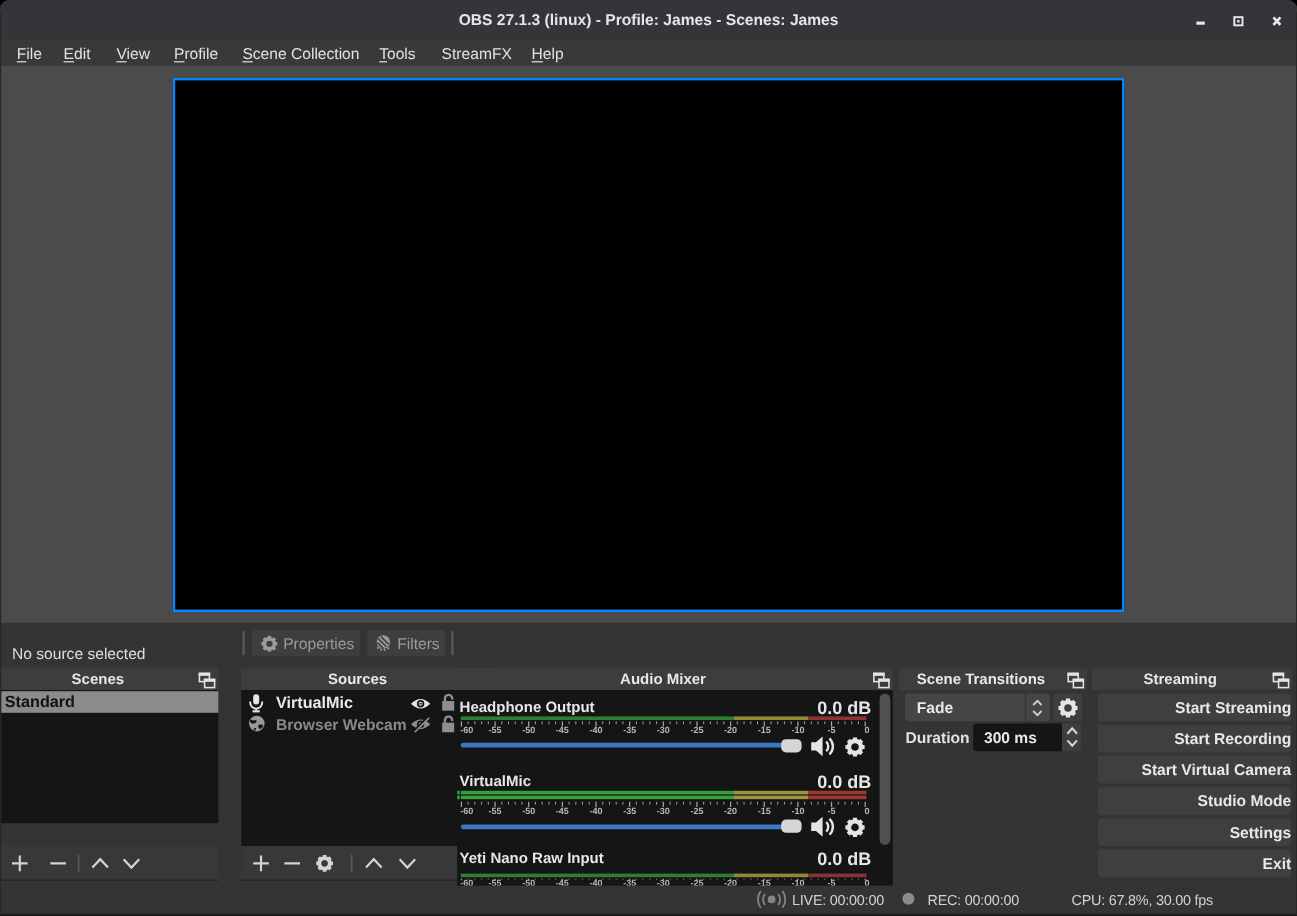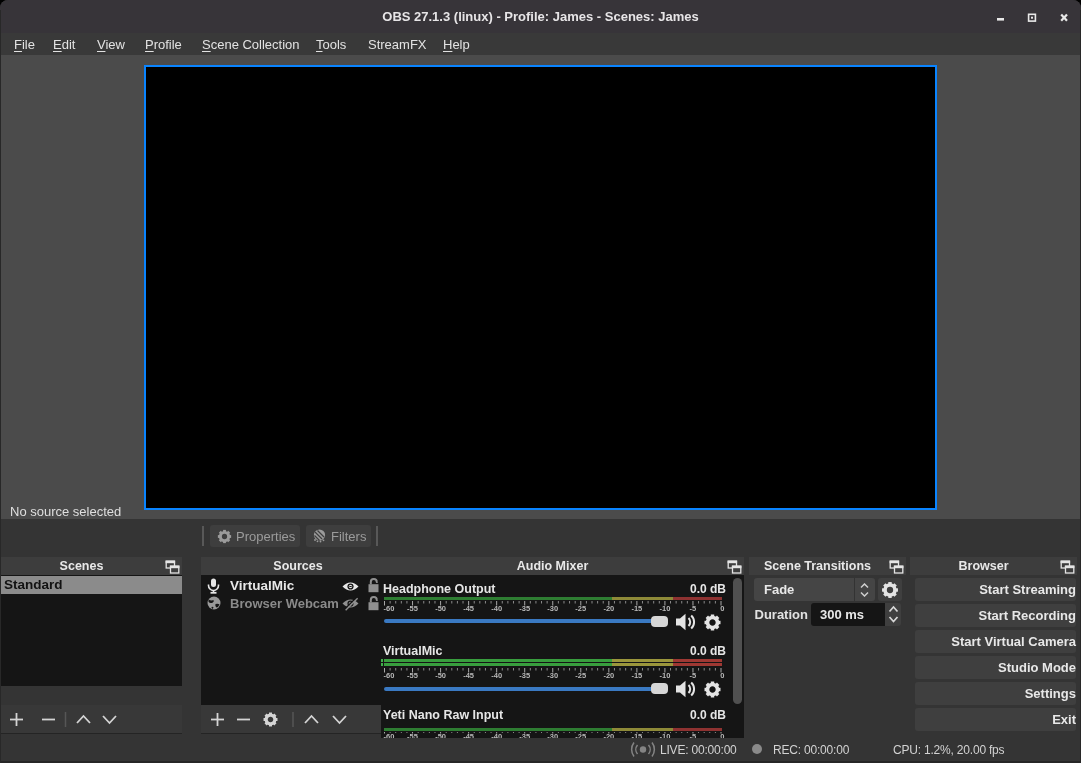--- a/index.html
+++ b/index.html
@@ -10,34 +10,34 @@
   #title{left:0;top:0;width:1081px;height:33px;background:#373439;}
   #titletext{left:0;top:0;width:1081px;height:33px;line-height:34px;text-align:center;color:#e7e5e7;font-size:13px;font-weight:bold;}
   
   #menu{left:0;top:33px;width:1081px;height:22px;background:#393939;}
   .mi{position:absolute;top:0;height:22px;line-height:23px;font-size:13px;color:#e2e2e2;}
   .mi u{text-decoration:underline;text-underline-offset:2px;}
   
   #central{left:0;top:55px;width:1081px;height:464px;background:#4b4b4b;}
   #preview{left:144px;top:65px;width:789px;height:441px;background:#000;border:2px solid #0a84ff;}
   
-  #nosrc{left:10px;top:502px;height:20px;line-height:20px;font-size:13px;color:#dfdfdf;}
+  #nosrc{left:10px;top:535px;height:20px;line-height:20px;font-size:13px;color:#dfdfdf;}
   .vsep{width:2px;background:#585858;}
   .tbtn{background:#3e3e3e;border-radius:3px;color:#9b9b9b;font-size:13px;}
   
   .dock{position:absolute;top:557px;font-weight:bold;}
   .dhead{position:absolute;left:0;top:0;right:0;height:18px;background:#3d3d3d;color:#e8e8e8;font-size:12.5px;text-align:center;line-height:18px;padding-right:20px;box-sizing:border-box;}
   .dfloat{position:absolute;top:3px;}
   .dlist{position:absolute;left:0;top:18px;right:0;background:#151515;}
   .dtool{position:absolute;left:0;right:0;top:148px;height:29px;background:#383838;border-bottom:1px solid #242424;box-sizing:border-box;}
   
   .cbtn{position:absolute;left:5px;width:161px;height:23px;background:#3f3f3f;border-radius:3px;color:#e8e8e8;font-size:13px;text-align:right;line-height:24px;}
   
   .mixname{position:absolute;font-size:12.5px;color:#e6e6e6;}
-  .mixdb{position:absolute;font-size:12px;color:#e6e6e6;text-align:right;}
+  .mixdb{position:absolute;font-size:15px;color:#e6e6e6;text-align:right;}
   .stxt{position:absolute;top:742px;height:16px;line-height:16px;font-size:12px;letter-spacing:-0.2px;color:#d2d2d2;}
 </style>
 </head>
 <body>
 <div id="win">
 
   <div class="abs" id="title"></div>
   <div class="abs" id="titletext">OBS 27.1.3 (linux) - Profile: James - Scenes: James</div>
   <svg class="abs" style="left:995px;top:11px" width="80" height="13">
     <rect x="2" y="7" width="7" height="2.6" fill="#e8e8e8"></rect>
@@ -548,21 +548,21 @@
       <svg class="abs" style="left:3px;top:2px" width="11" height="19">
           <g stroke="#d8d8d8" stroke-width="1.7" fill="none">
             <polyline points="1.5,6.5 5.5,2 9.5,6.5"></polyline>
             <polyline points="1.5,12 5.5,16.5 9.5,12"></polyline>
           </g>
         </svg>
     </div>
   </div>
 
   <div class="dock" style="left:910px;width:167px;height:180px;">
-    <div class="dhead">Browser</div>
+    <div class="dhead">Streaming</div>
     <svg class="dfloat" style="right:2px" width="15" height="15">
         <rect x="1.2" y="1.2" width="8.3" height="6.8" fill="none" stroke="#e4e4e4" stroke-width="1.3"></rect>
         <rect x="0.6" y="0.6" width="9.5" height="2.6" fill="#e4e4e4"></rect>
         <rect x="5.5" y="6.2" width="8.3" height="6.8" fill="#3d3d3d" stroke="#e4e4e4" stroke-width="1.3"></rect>
         <rect x="4.9" y="5.6" width="9.5" height="2.6" fill="#e4e4e4"></rect>
       </svg>
     <div class="cbtn" style="top:21px;">Start Streaming</div>
     <div class="cbtn" style="top:73px;">Start Virtual Camera</div>
     <div class="cbtn" style="top:47px;">Start Recording</div>
     <div class="cbtn" style="top:125px;">Settings</div>
@@ -577,17 +577,17 @@
           <path d="M-5.5 -4.5 a7 7 0 0 0 0 9"></path>
           <path d="M5.5 -4.5 a7 7 0 0 1 0 9"></path>
           <path d="M-9 -7 a11.5 11.5 0 0 0 0 14"></path>
           <path d="M9 -7 a11.5 11.5 0 0 1 0 14"></path>
         </g>
       </g>
     </svg>
   <span class="stxt" style="left:660px;">LIVE: 00:00:00</span>
   <div class="abs" style="left:752px;top:744px;width:10px;height:10px;border-radius:50%;background:#8a8a8a;"></div>
   <span class="stxt" style="left:773px;">REC: 00:00:00</span>
-  <span class="stxt" style="left:893px;">CPU: 1.2%, 20.00 fps</span>
+  <span class="stxt" style="left:893px;">CPU: 67.8%, 30.00 fps</span>
   <div class="abs" style="left:0;top:761px;width:1081px;height:2px;background:#262626;"></div>
   <div class="abs" style="left:0;top:10px;width:1px;height:753px;background:#282828;"></div>
   <div class="abs" style="left:1080px;top:10px;width:1px;height:753px;background:#282828;"></div>
 </div>
 
 </body></html>

